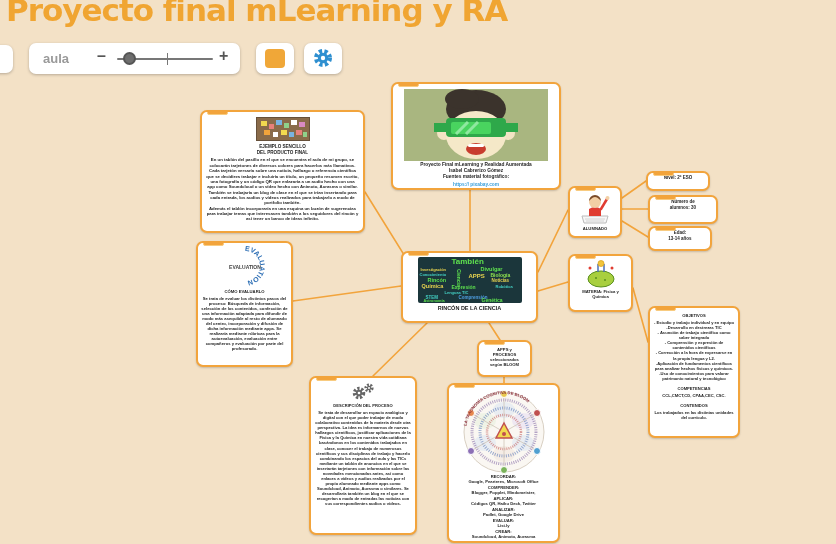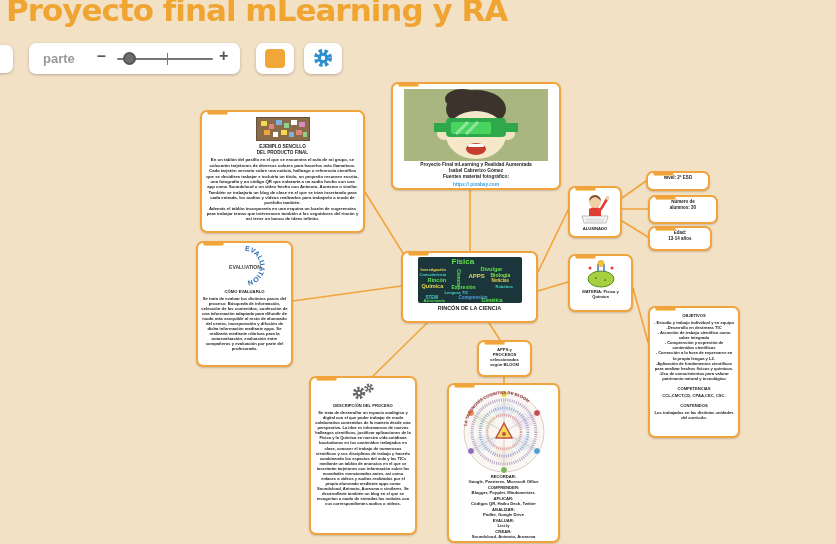--- a/index.html
+++ b/index.html
@@ -94,21 +94,21 @@
     <line x1="633" y1="288" x2="648" y2="342"></line>
     <line x1="489" y1="323" x2="500" y2="340"></line>
     <line x1="504" y1="377" x2="504" y2="384"></line>
     <line x1="427" y1="323" x2="373" y2="376"></line>
   </svg>
 
   <div class="app-title">Proyecto final mLearning y RA</div>
 
   <div class="tb tb-stub"></div>
   <div class="tb tb-zoom">
-    <span class="zoom-label">parte</span>
+    <span class="zoom-label">aula</span>
     <span class="zmin">–</span>
     <div class="ztrack"></div>
     <div class="ztick"></div>
     <div class="zknob"></div>
     <span class="zplus">+</span>
   </div>
   <div class="tb tb-swatch">
     <div class="swatch"></div>
   </div>
   <div class="tb tb-gear">
@@ -176,21 +176,21 @@
       </text>
       <text x="29" y="23" text-anchor="middle" font-size="5" font-weight="bold" fill="#444" font-family="Liberation Sans,sans-serif">EVALUATION</text>
     </svg>
     <div class="t txt42" style="margin-top:2px">CÓMO EVALUARLO</div>
     <div class="t txt42 pre">Se trata de evaluar los distintos pasos del proceso: Búsqueda de información, selección de los contenidos, confección de una información adaptada para difundir de modo más asequible al resto de alumnado del centro, incorporación y difusión de dicha información mediante apps. Se realizaría mediante rúbricas para la autoevaluación, evaluación entre compañeros y evaluación por parte del profesorado.</div>
   </div>
 
   <div class="card" id="card-rincon">
     <div class="tag">Isabel</div>
     <div class="cloud">
-      <span class="cw cw0">Física</span>
+      <span class="cw cw0">También</span>
       <span class="cw cw1">Investigación</span>
       <span class="cw cw2">Divulgar</span>
       <span class="cw cw3">Conocimiento</span>
       <span class="cw cw4">Rincón</span>
       <span class="cw cw5">APPS</span>
       <span class="cw cw6">Biología</span>
       <span class="cw cw7">Noticias</span>
       <span class="cw cw8">Ciencia</span>
       <span class="cw cw9">Química</span>
       <span class="cw cw10">Expresión</span>

